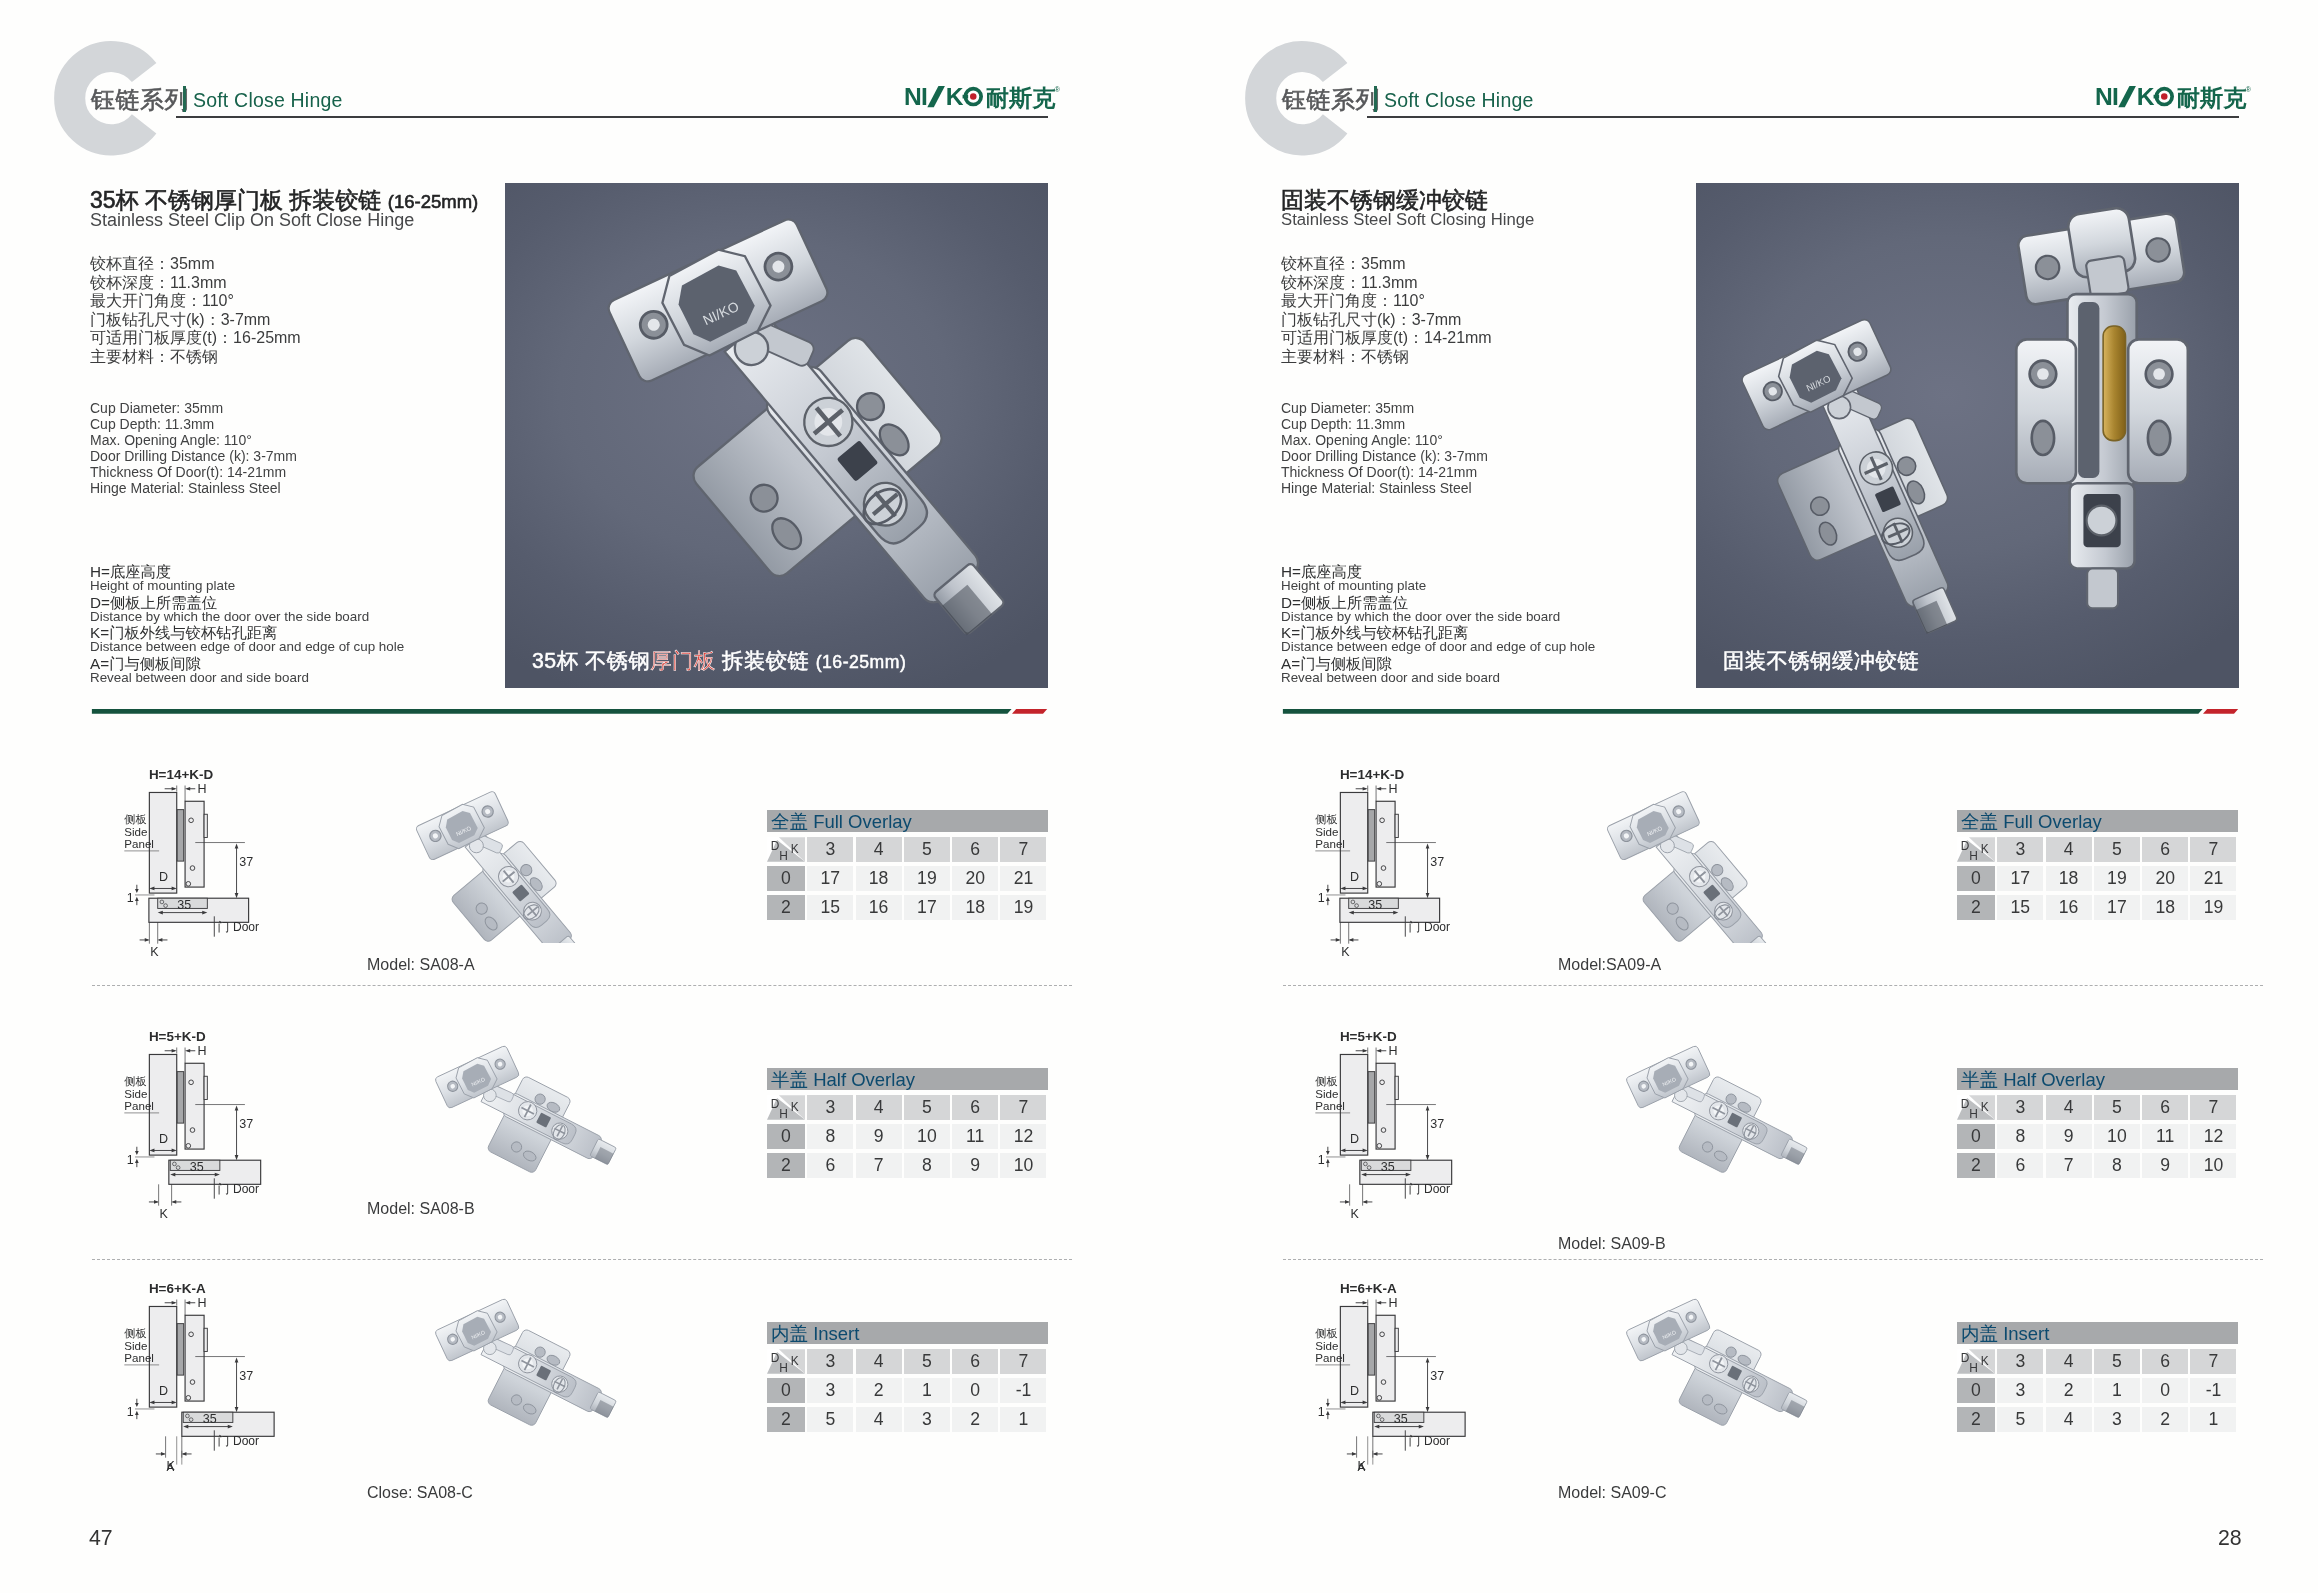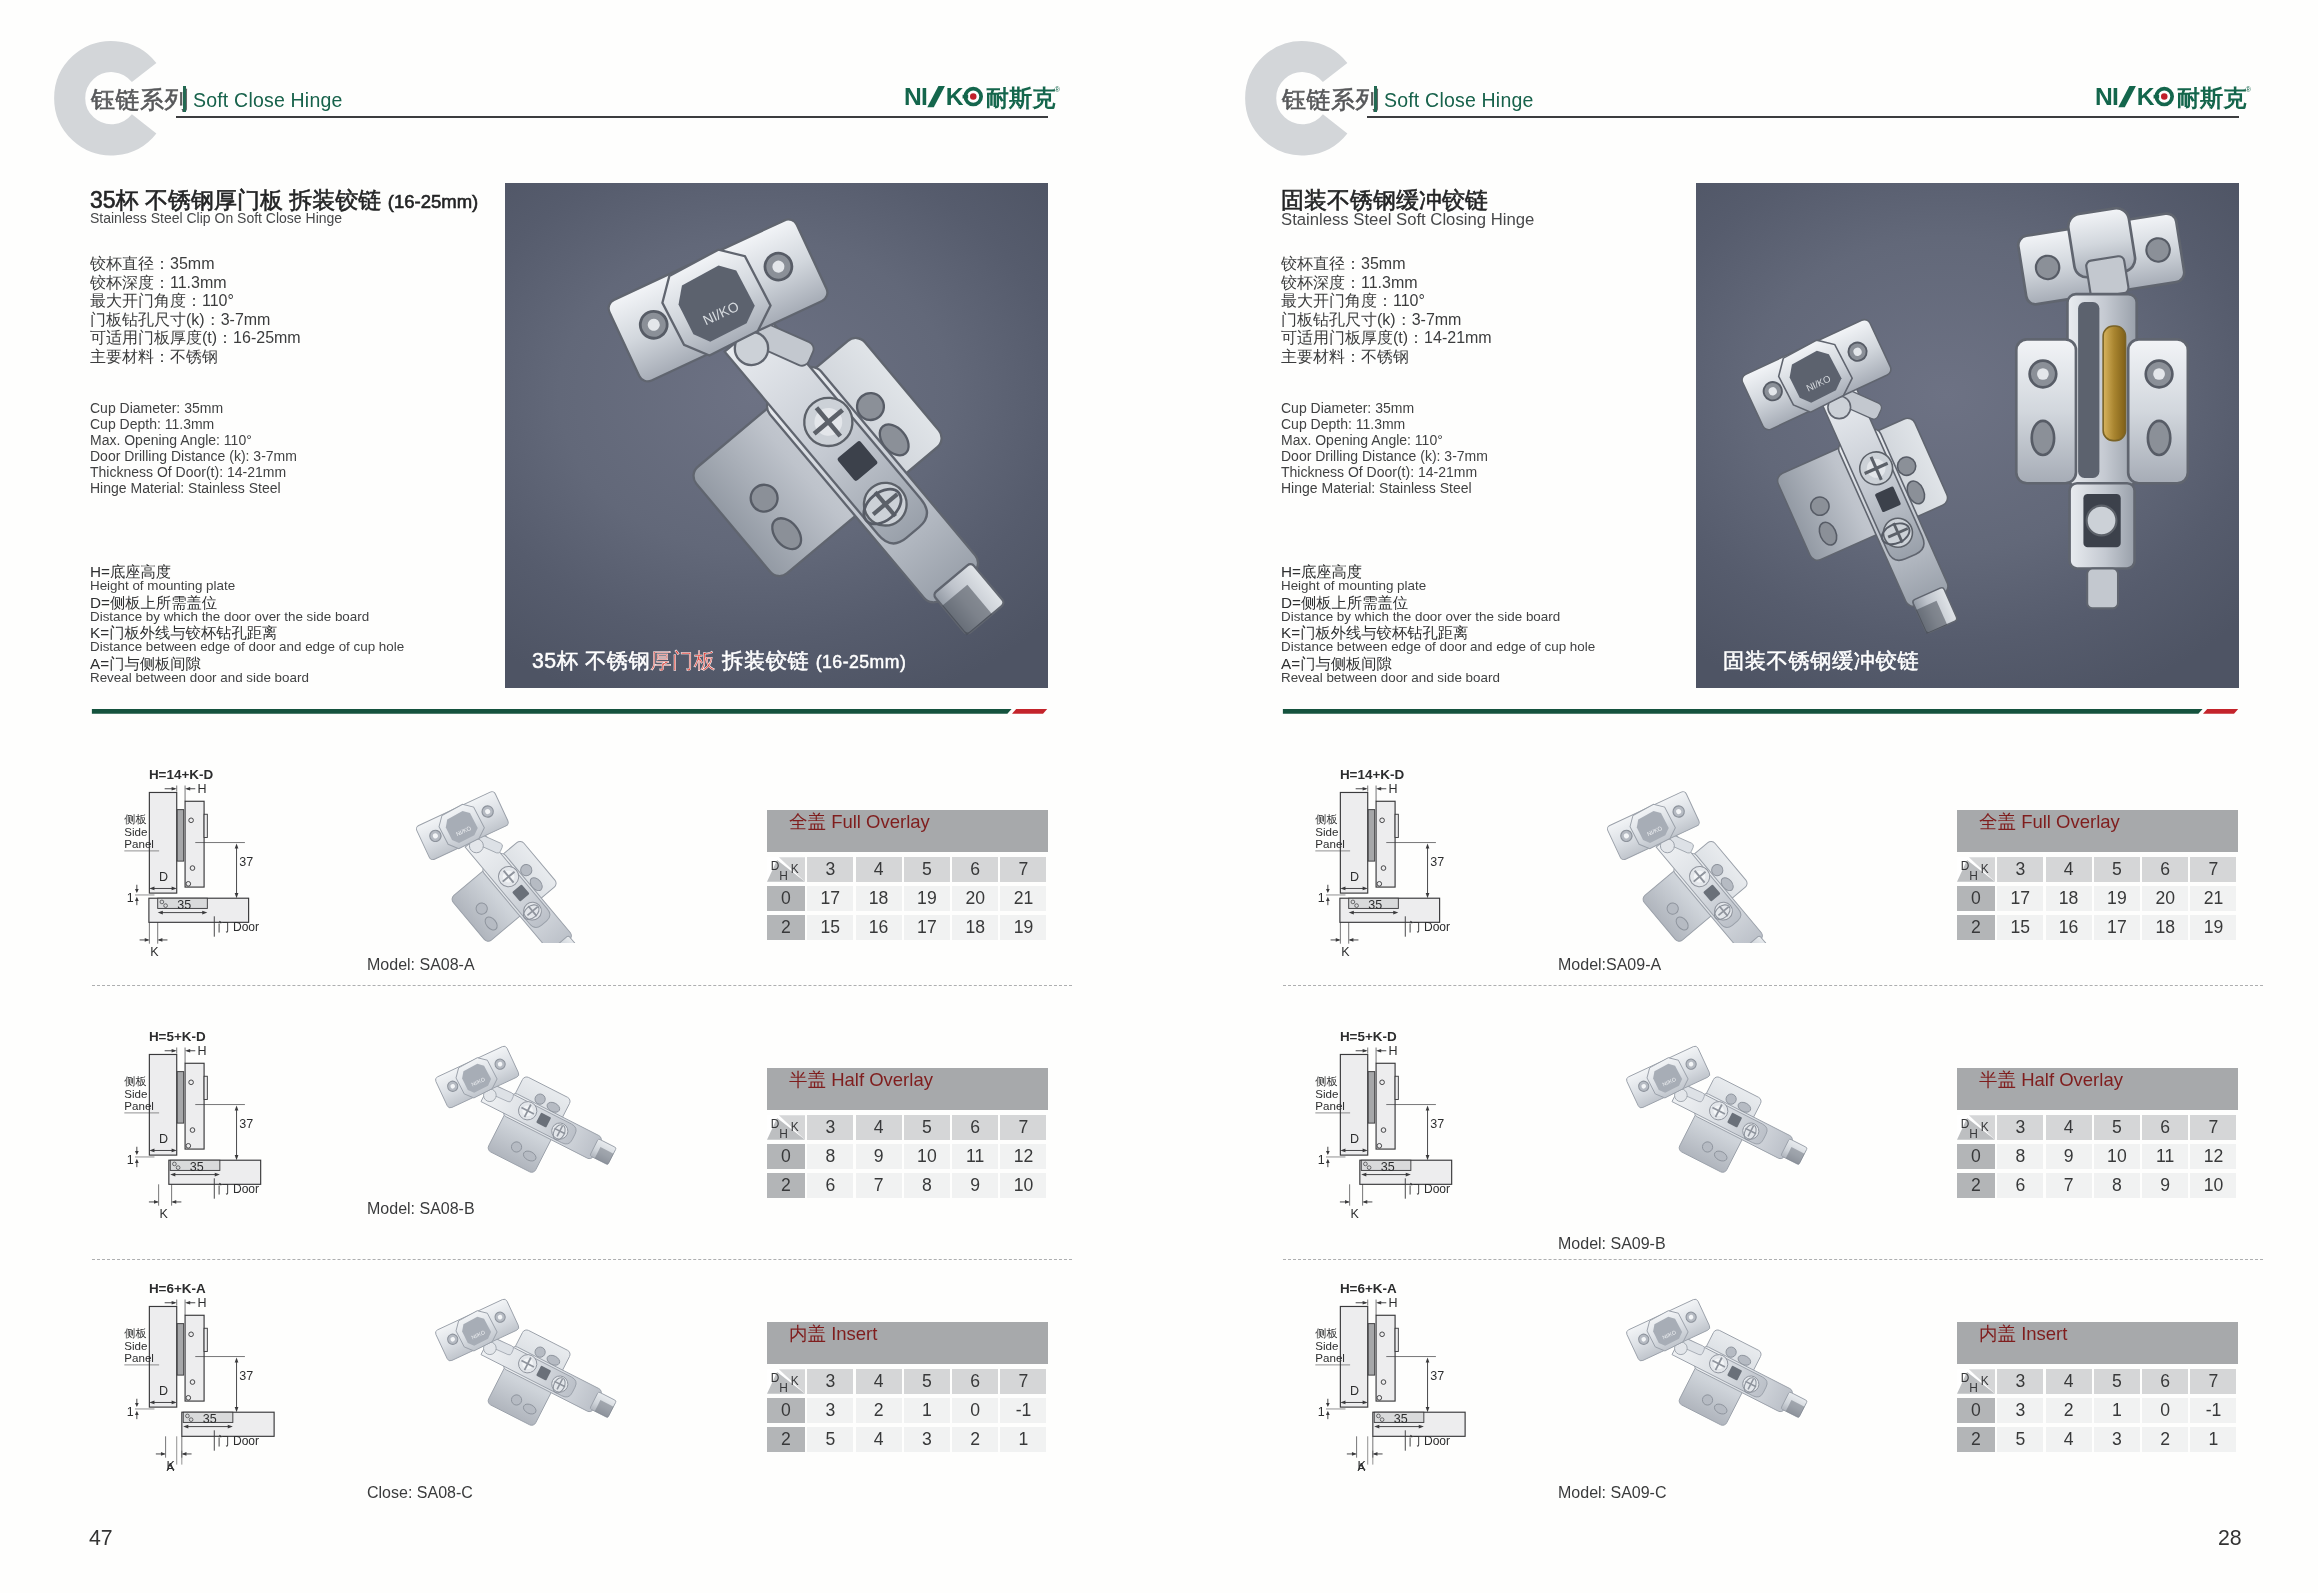--- a/index.html
+++ b/index.html
@@ -1,21 +1,21 @@
 <!DOCTYPE html>
 <html style="font-size:7.4px"><head><meta charset="utf-8"><style>
 * {margin:0;padding:0;box-sizing:border-box}
 html,body {width:2333px;height:1594px;background:#fefefd;font-family:"Liberation Sans",sans-serif;position:relative;overflow:hidden}
 .abs {position:absolute}
 div {position:absolute}
 .cjkb {font-weight:normal;-webkit-text-stroke:0.6px currentColor}
 .photo {background:radial-gradient(ellipse 75% 65% at 46% 42%, #6d7284 0%, #626879 48%, #565c6d 75%, #4e5464 100%)}
 .photo .cap {position:absolute;left:27px;top:463px;font-size:21.3px;color:#fff;letter-spacing:0.5px;-webkit-text-stroke:0.5px #fff}
 .tbl {position:absolute;width:281px}
-.tbar {position:relative;height:42px;line-height:24.6px;background:#a7a9ab;color:#7f1d1d;font-size:18.5px;padding-left:22px}
+.tbar {position:relative;height:22px;line-height:24.6px;background:#a7a9ab;color:#0c4a6e;font-size:18.5px;padding-left:4px}
 .tgrid {position:relative;margin-top:4.6px;display:grid;grid-template-columns:38px 46px 46px 46px 46px 46px;gap:4.2px 2.3px}
 .tc {position:relative;height:25px;line-height:25px;text-align:center;font-size:17.6px;color:#38393a}
 .lg1 {position:relative;font-size:15.3px;line-height:15.3px;color:#2e2f30;margin-top:0}
 .lg2 {position:relative;font-size:13.4px;line-height:14.4px;color:#414243;margin-bottom:0.9px}
 svg {position:absolute}
 </style></head><body>
 <svg width="0" height="0" style="position:absolute">
     <defs>
 <linearGradient id="met1" x1="0" y1="0" x2="0" y2="1">
         <stop offset="0" stop-color="#f2f4f7"></stop>
@@ -257,21 +257,21 @@
 <text x="0" y="44" font-size="53" font-weight="bold" fill="#14664c" letter-spacing="-2">NI</text>
 <polygon points="74,2 88,2 64,48 50,48" fill="#14664c"></polygon>
 <text x="90" y="44" font-size="53" font-weight="bold" fill="#14664c" letter-spacing="-2">K</text>
 <circle cx="149" cy="25" r="17" fill="none" stroke="#14664c" stroke-width="8"></circle>
 <rect x="126" y="21" width="12" height="8" fill="#14664c"></rect>
 <circle cx="149" cy="25" r="7" fill="#c01f2a"></circle>
 <text x="176" y="46" font-size="50" font-weight="bold" fill="#14664c">耐斯克</text>
 <text x="324" y="14" font-size="16" fill="#14664c">®</text>
 </svg>
 <div class="abs cjkb" style="left:90px;top:185px;font-size:23px;color:#232425">35杯 不锈钢厚门板 拆装铰链 <span style="font-size:18.5px">(16-25mm)</span></div>
-<div class="abs" style="left:90px;top:210px;font-size:14px;color:#47484a">Stainless Steel Clip On Soft Close Hinge</div>
+<div class="abs" style="left:90px;top:210px;font-size:18px;color:#47484a">Stainless Steel Clip On Soft Close Hinge</div>
 <div class="abs cjk" style="left:90px;top:255px;font-size:16px;line-height:18.5px;color:#3b3c3d">铰杯直径：35mm<br>铰杯深度：11.3mm<br>最大开门角度：110°<br>门板钻孔尺寸(k)：3-7mm<br>可适用门板厚度(t)：16-25mm<br>主要材料：不锈钢</div>
 <div class="abs" style="left:90px;top:400px;font-size:14px;line-height:16px;color:#414243">Cup Diameter: 35mm<br>Cup Depth: 11.3mm<br>Max. Opening Angle: 110°<br>Door Drilling Distance (k): 3-7mm<br>Thickness Of Door(t): 14-21mm<br>Hinge Material: Stainless Steel</div>
 <div class="abs" style="left:90px;top:564px;color:#414243">
     <div class="cjk lg1">H=底座高度</div>
     <div class="lg2">Height of mounting plate</div>
     <div class="cjk lg1">D=侧板上所需盖位</div>
     <div class="lg2">Distance by which the door over the side board</div>
     <div class="cjk lg1">K=门板外线与铰杯钻孔距离</div>
     <div class="lg2">Distance between edge of door and edge of cup hole</div>
     <div class="cjk lg1">A=门与侧板间隙</div>

